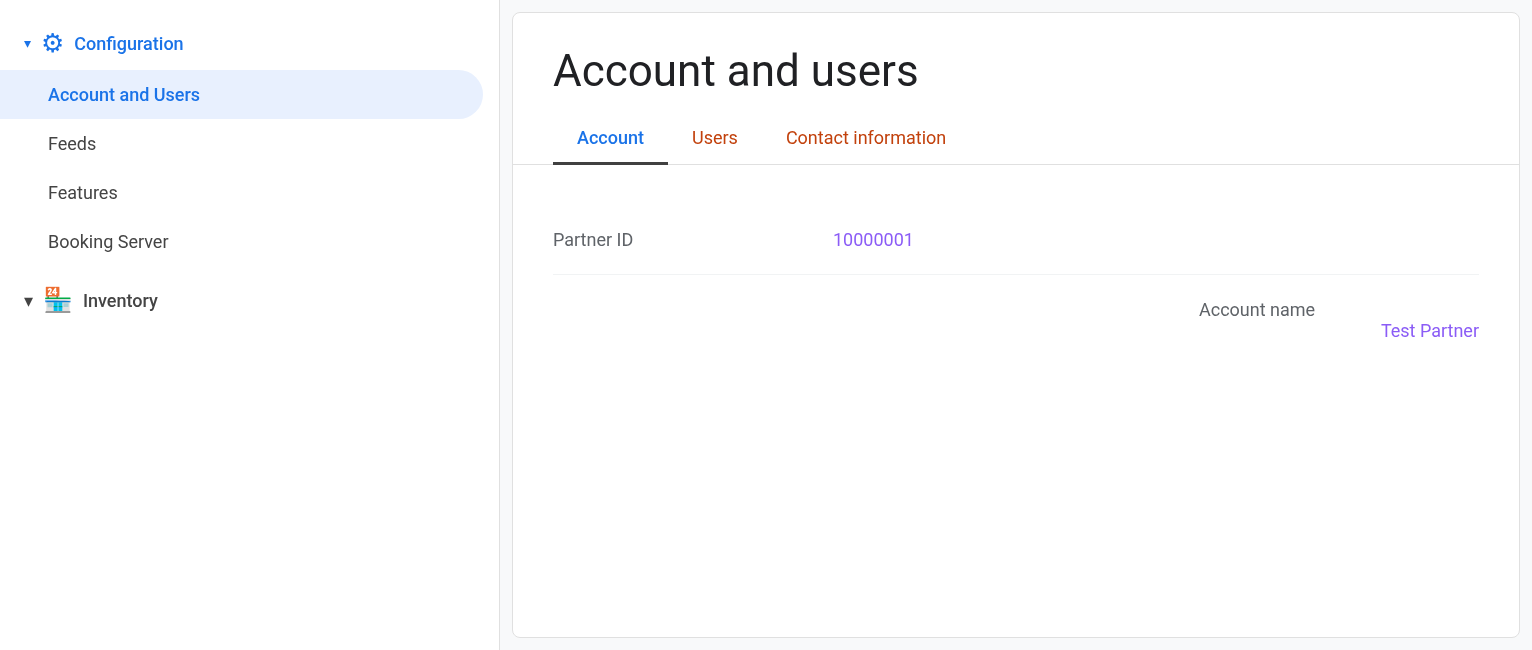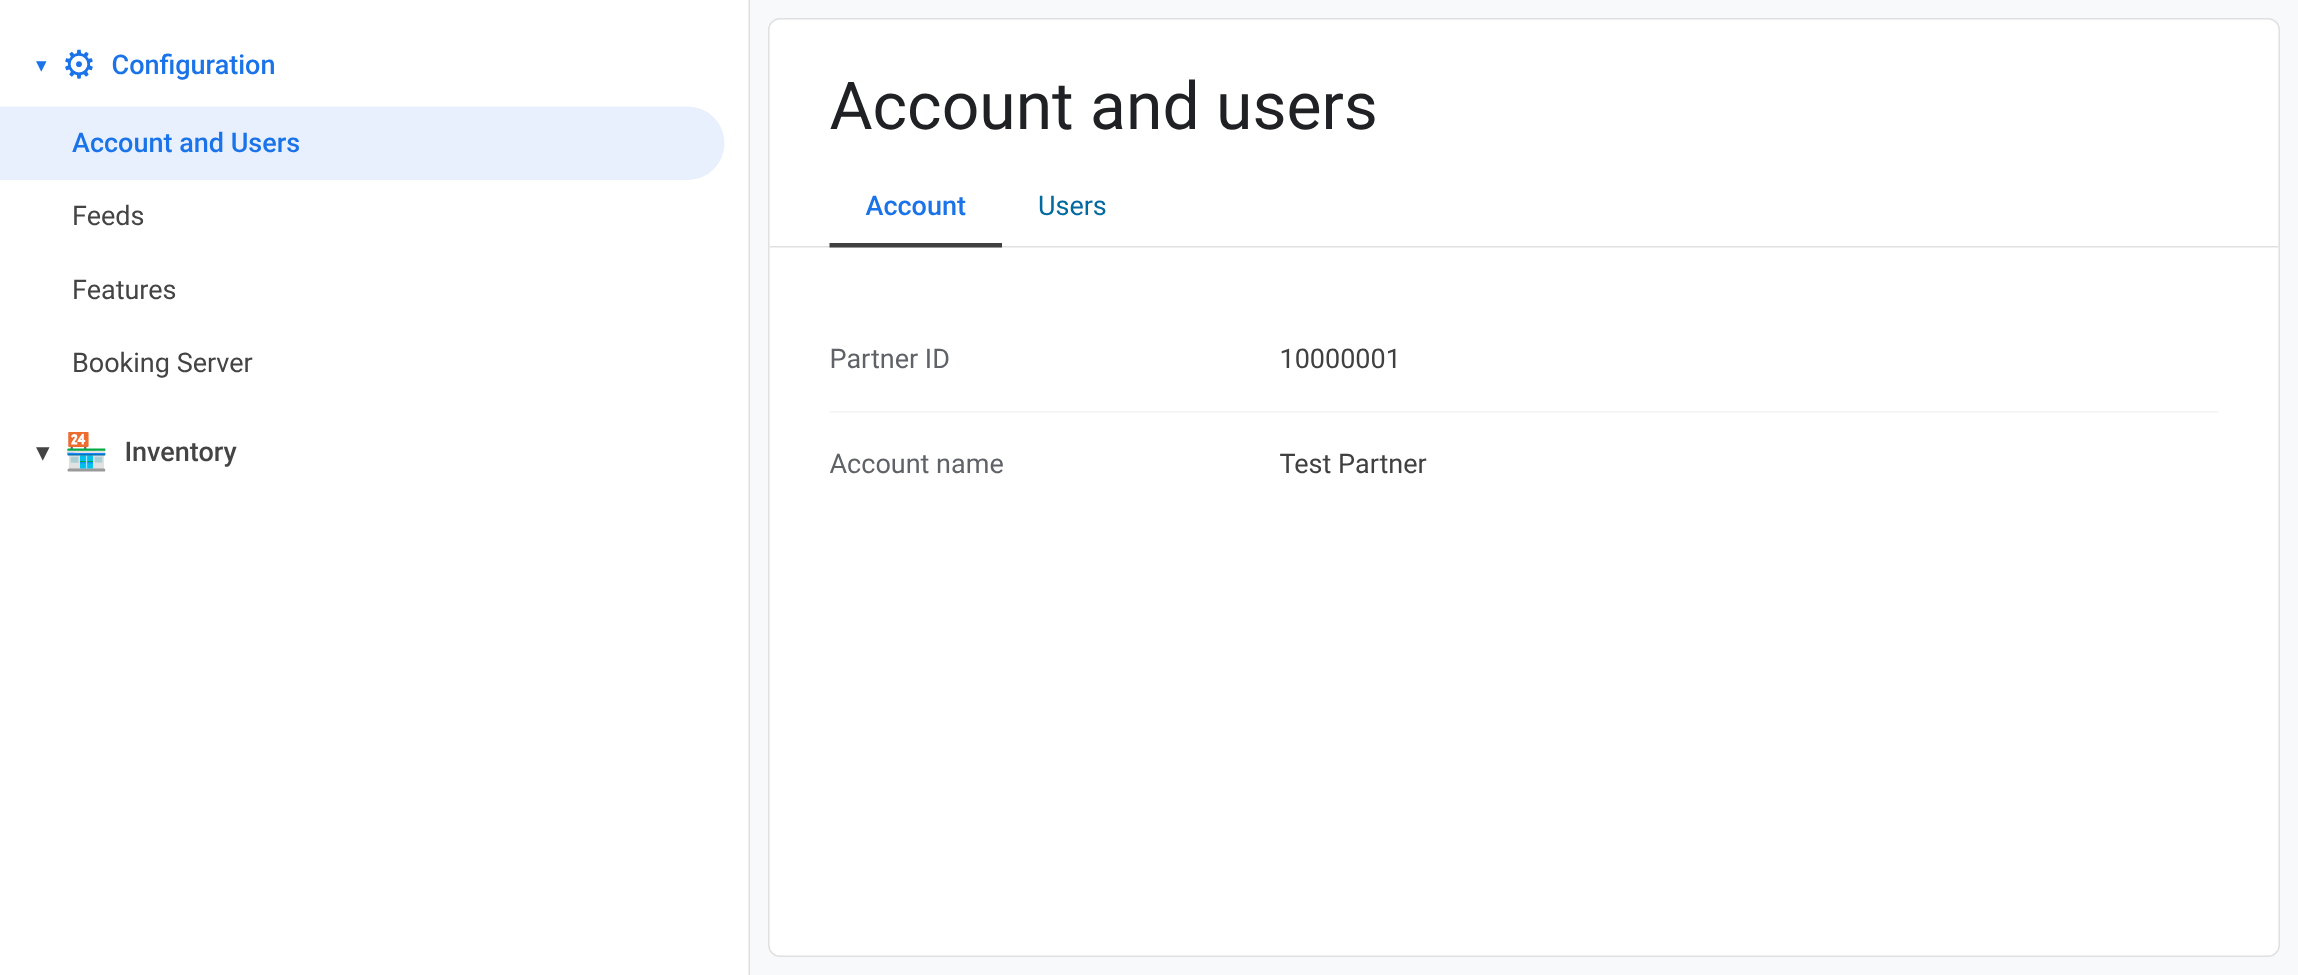--- a/index.html
+++ b/index.html
@@ -105,21 +105,21 @@
     .tabs {
       display: flex;
       border-bottom: 1px solid #e0e0e0;
       padding: 0 0 0 40px;
     }
 
     .tab {
       padding: 14px 24px;
       font-size: 18px;
       cursor: pointer;
-      color: #0369a1;
+      color: #c2410c;
       border-bottom: 3px solid transparent;
       margin-bottom: -1px;
       text-decoration: none;
     }
 
     .tab.active {
       color: #1a73e8;
       border-bottom: 3px solid #404040;
       font-weight: 500;
     }
@@ -132,33 +132,33 @@
 
     .field-row {
       display: flex;
       align-items: flex-end;
       padding: 24px 0;
       border-bottom: 1px solid #f1f3f4;
     }
 
     .field-row:last-child {
       border-bottom: none;
+      flex-direction: column;
     }
 
     .field-label {
       width: 280px;
       font-size: 18px;
       color: #5f6368;
       flex-shrink: 0;
     }
 
     .field-value {
       font-size: 18px;
-      color: #404040;
-      margin-left: 20px;
+      color: #8b5cf6;
     }
 
     .field-value.bold {
       font-weight: 400;
     }
   </style>
 </head>
 <body>
 
 <div class="sidebar">
@@ -182,20 +182,21 @@
     <span>Inventory</span>
   </div>
 </div>
 
 <div class="main-content">
   <h1 class="page-title">Account and users</h1>
 
   <div class="tabs">
     <div class="tab active">Account</div>
     <div class="tab">Users</div>
+    <div class="tab">Contact information</div>
   </div>
 
   <div class="content-area">
     <div class="field-row">
       <span class="field-label">Partner ID</span>
       <span class="field-value">10000001</span>
     </div>
     <div class="field-row">
       <span class="field-label">Account name</span>
       <span class="field-value bold">Test Partner</span>

